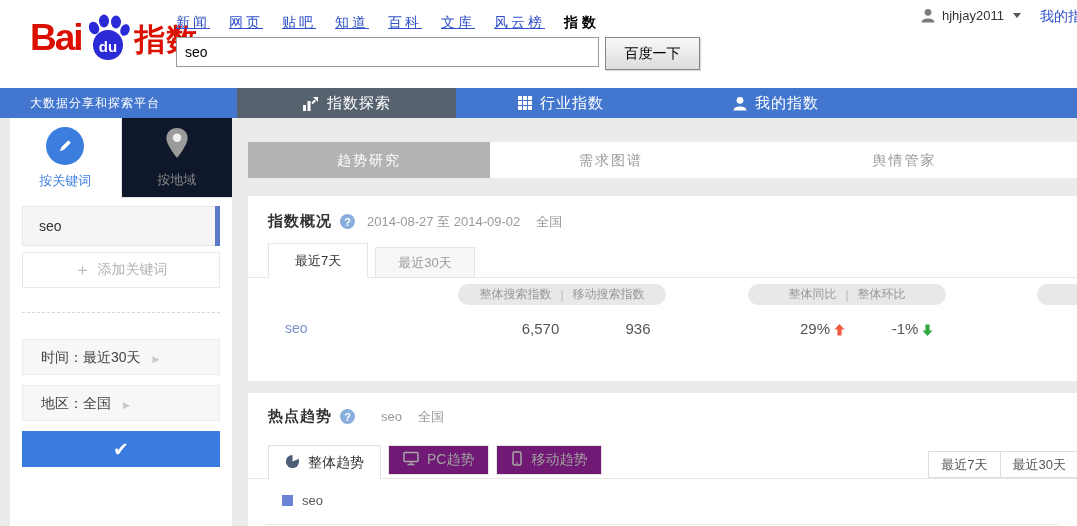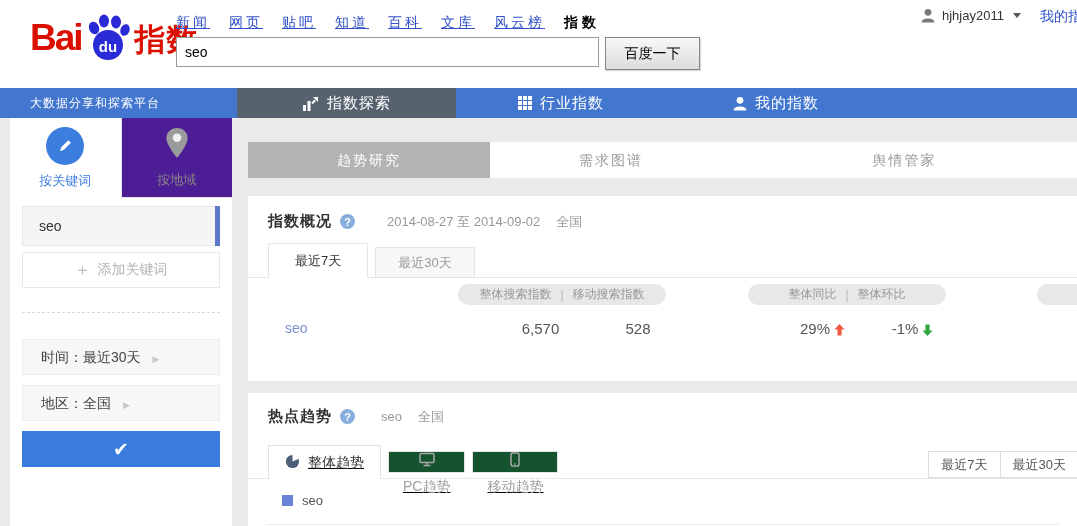--- a/index.html
+++ b/index.html
@@ -35,21 +35,21 @@
   .ni-industry { width:210px; }
   .ni-mine { width:220px; }
   .nav-fill { flex:1; }
 
   
   .content { display:flex; height:408px; }
   .sidebar { margin-left:10px; width:222px; background:#fff; height:408px; }
   .side-tabs { display:flex; height:80px; }
   .side-tab { flex:1; display:flex; flex-direction:column; align-items:center; justify-content:center; gap:7px; font-size:13px; cursor:pointer; }
   .side-tab.active { background:#fff; color:var(--accent-blue,#3c7ede); }
-  .side-tab.inactive { background:#4c1d95; color:#888; border-left:1px solid #e3e3e3; border-bottom:1px solid #e3e3e3; }
+  .side-tab.inactive { background:#0f172a; color:#888; border-left:1px solid #e3e3e3; border-bottom:1px solid #e3e3e3; }
   .kw-circle { width:38px; height:38px; border-radius:50%; background:var(--accent-blue,#3c7ede); display:flex; align-items:center; justify-content:center; }
   .side-body { padding:0 12px; }
   .kw-box { margin-top:8px; height:40px; background:#f5f5f5; border:1px solid #e8e8e8; position:relative; line-height:38px; padding-left:16px; font-size:14px; color:#333; cursor:pointer; }
   .kw-bar { position:absolute; right:-1px; top:-1px; width:5px; height:40px; background:var(--keyword-bar,#5b79c9); }
   .add-box { margin-top:6px; height:36px; border:1px solid #e8e8e8; background:#fff; color:#b3b3b3; font-size:14px; display:flex; align-items:center; justify-content:center; gap:7px; cursor:pointer; }
   .add-plus { font-size:16px; color:#bbb; }
   .dash-divider { border-top:1px dashed #d8d8d8; margin:24px 0 26px; }
   .filter-box { margin-top:10px; height:36px; background:#f7f7f7; border:1px solid #ededed; line-height:34px; padding-left:18px; font-size:14px; color:#444; cursor:pointer; white-space:nowrap; }
   .filter-caret { color:#c8c8c8; font-size:9px; margin-left:8px; }
   .confirm-btn { margin-top:10px; height:36px; background:var(--confirm-blue,#3a7be0); color:#fff; display:flex; align-items:center; justify-content:center; font-size:19px; cursor:pointer; border:none; width:100%; font-family:inherit; }
@@ -62,21 +62,21 @@
   .main-tab.fill { flex:1; }
 
   .card { background:#fff; position:relative; }
   .card1 { margin-top:18px; height:185px; }
   .card2 { margin-top:12px; height:150px; }
 
   .sec-title { display:flex; align-items:center; padding:16px 0 0 20px; font-size:13px; color:#999; white-space:nowrap; }
   .sec-title .t { font-size:15px; font-weight:bold; color:#333; letter-spacing:1px; }
   .help-icon { width:15px; height:15px; border-radius:50%; background:#88aede; color:#fff; font-size:11px; font-weight:bold; display:inline-flex; align-items:center; justify-content:center; margin-left:8px; cursor:pointer; }
   .sec-kw { margin-left:26px; }
-  .sec-date { margin-left:32px; }
+  .sec-date { margin-left:12px; }
   .sec-region { margin-left:16px; }
 
   .range-tabs { position:absolute; top:47px; left:20px; display:flex; align-items:flex-end; font-size:13px; z-index:2; }
   .rt { cursor:pointer; text-align:center; }
   .rt.active { height:35px; line-height:34px; padding:0 26px; background:#fff; border:1px solid #e5e5e5; border-bottom:none; color:#333; }
   .rt.inactive { height:31px; line-height:30px; padding:0 22px; background:#f7f7f7; border:1px solid #e5e5e5; color:#999; margin-left:7px; }
   .tabline1 { position:absolute; top:81px; left:0; right:0; border-top:1px solid #e8e8e8; }
 
   .pill { position:absolute; top:88px; height:21px; border-radius:11px; background:#e8e8e8; color:#999; font-size:12px; display:flex; align-items:center; justify-content:center; gap:9px; }
   .pill-search { left:210px; width:208px; }
@@ -88,24 +88,24 @@
   .vrow span.abs { position:absolute; top:0; }
   .v-kw { left:37px; color:#7b90cf; font-size:14px; cursor:pointer; }
   .v-overall { left:230px; width:125px; text-align:center; }
   .v-mobile { left:330px; width:120px; text-align:center; }
   .v-yoy { left:512px; width:125px; text-align:center; }
   .v-mom { left:602px; width:125px; text-align:center; }
   .arrow-up { color:var(--up-red,#f05b41); margin-left:4px; }
   .arrow-down { color:var(--down-green,#31a940); margin-left:4px; }
   .arrow-up svg,.arrow-down svg { vertical-align:-2px; }
 
-  .trend-tabs { position:absolute; top:52px; left:20px; display:flex; align-items:center; font-size:14px; z-index:2;text-decoration:underline; }
+  .trend-tabs { position:absolute; top:52px; left:20px; display:flex; align-items:flex-start; font-size:14px; z-index:2; }
   .tt { display:flex; align-items:center; gap:8px; cursor:pointer; }
   .tt.active { height:34px; padding:0 16px; background:#fff; border:1px solid #e2e2e2; border-bottom:none; color:#333; }
-  .tt.inactive { height:22px; padding:0 14px; background:#14532d; border:1px solid #e5e5e5; color:#a0a0a0; margin-left:7px;flex-direction:column; }
+  .tt.inactive { height:30px; padding:0 14px; background:#701a75; border:1px solid #e5e5e5; color:#a0a0a0; margin-left:7px; }
   .tabline2 { position:absolute; top:85px; left:0; right:0; border-top:1px solid #e8e8e8; }
   .range-btns { position:absolute; top:58px; right:-2px; display:flex; border:1px solid #ddd; background:#fff; height:27px; font-size:13px; color:#555; z-index:2; }
   .rb { line-height:25px; padding:0 12px; cursor:pointer; white-space:nowrap; }
   .rb + .rb { border-left:1px solid #ddd; }
 
   .legend { position:absolute; top:100px; left:34px; display:flex; align-items:center; gap:9px; font-size:13px; color:#555; }
   .legend-sq { width:11px; height:11px; background:var(--legend-blue,#6b83d6); }
   .chart-line { position:absolute; top:131px; left:18px; right:18px; border-top:1px solid #ececec; }
 </style>
 </head>
@@ -276,21 +276,21 @@
       <div class="pill pill-cmp">
         <span>整体同比</span>
         <span class="dv">|</span>
         <span>整体环比</span>
       </div>
       <div class="pill pill-cut"></div>
 
       <div class="vrow">
         <span class="abs v-kw">seo</span>
         <span class="abs v-overall">6,570</span>
-        <span class="abs v-mobile">528</span>
+        <span class="abs v-mobile">936</span>
         <span class="abs v-yoy">
           <span>29%</span><span class="arrow-up"><svg width="11" height="12" viewBox="0 0 12 13">
                 <path d="M6 0 L11.5 6 H8.3 V12.5 H3.7 V6 H0.5 Z" fill="currentColor"></path>
               </svg></span>
         </span>
         <span class="abs v-mom">
           <span>-1%</span><span class="arrow-down"><svg width="11" height="12" viewBox="0 0 12 13">
                 <path d="M6 13 L0.5 7 H3.7 V0.5 H8.3 V7 H11.5 Z" fill="currentColor"></path>
               </svg></span>
         </span>

